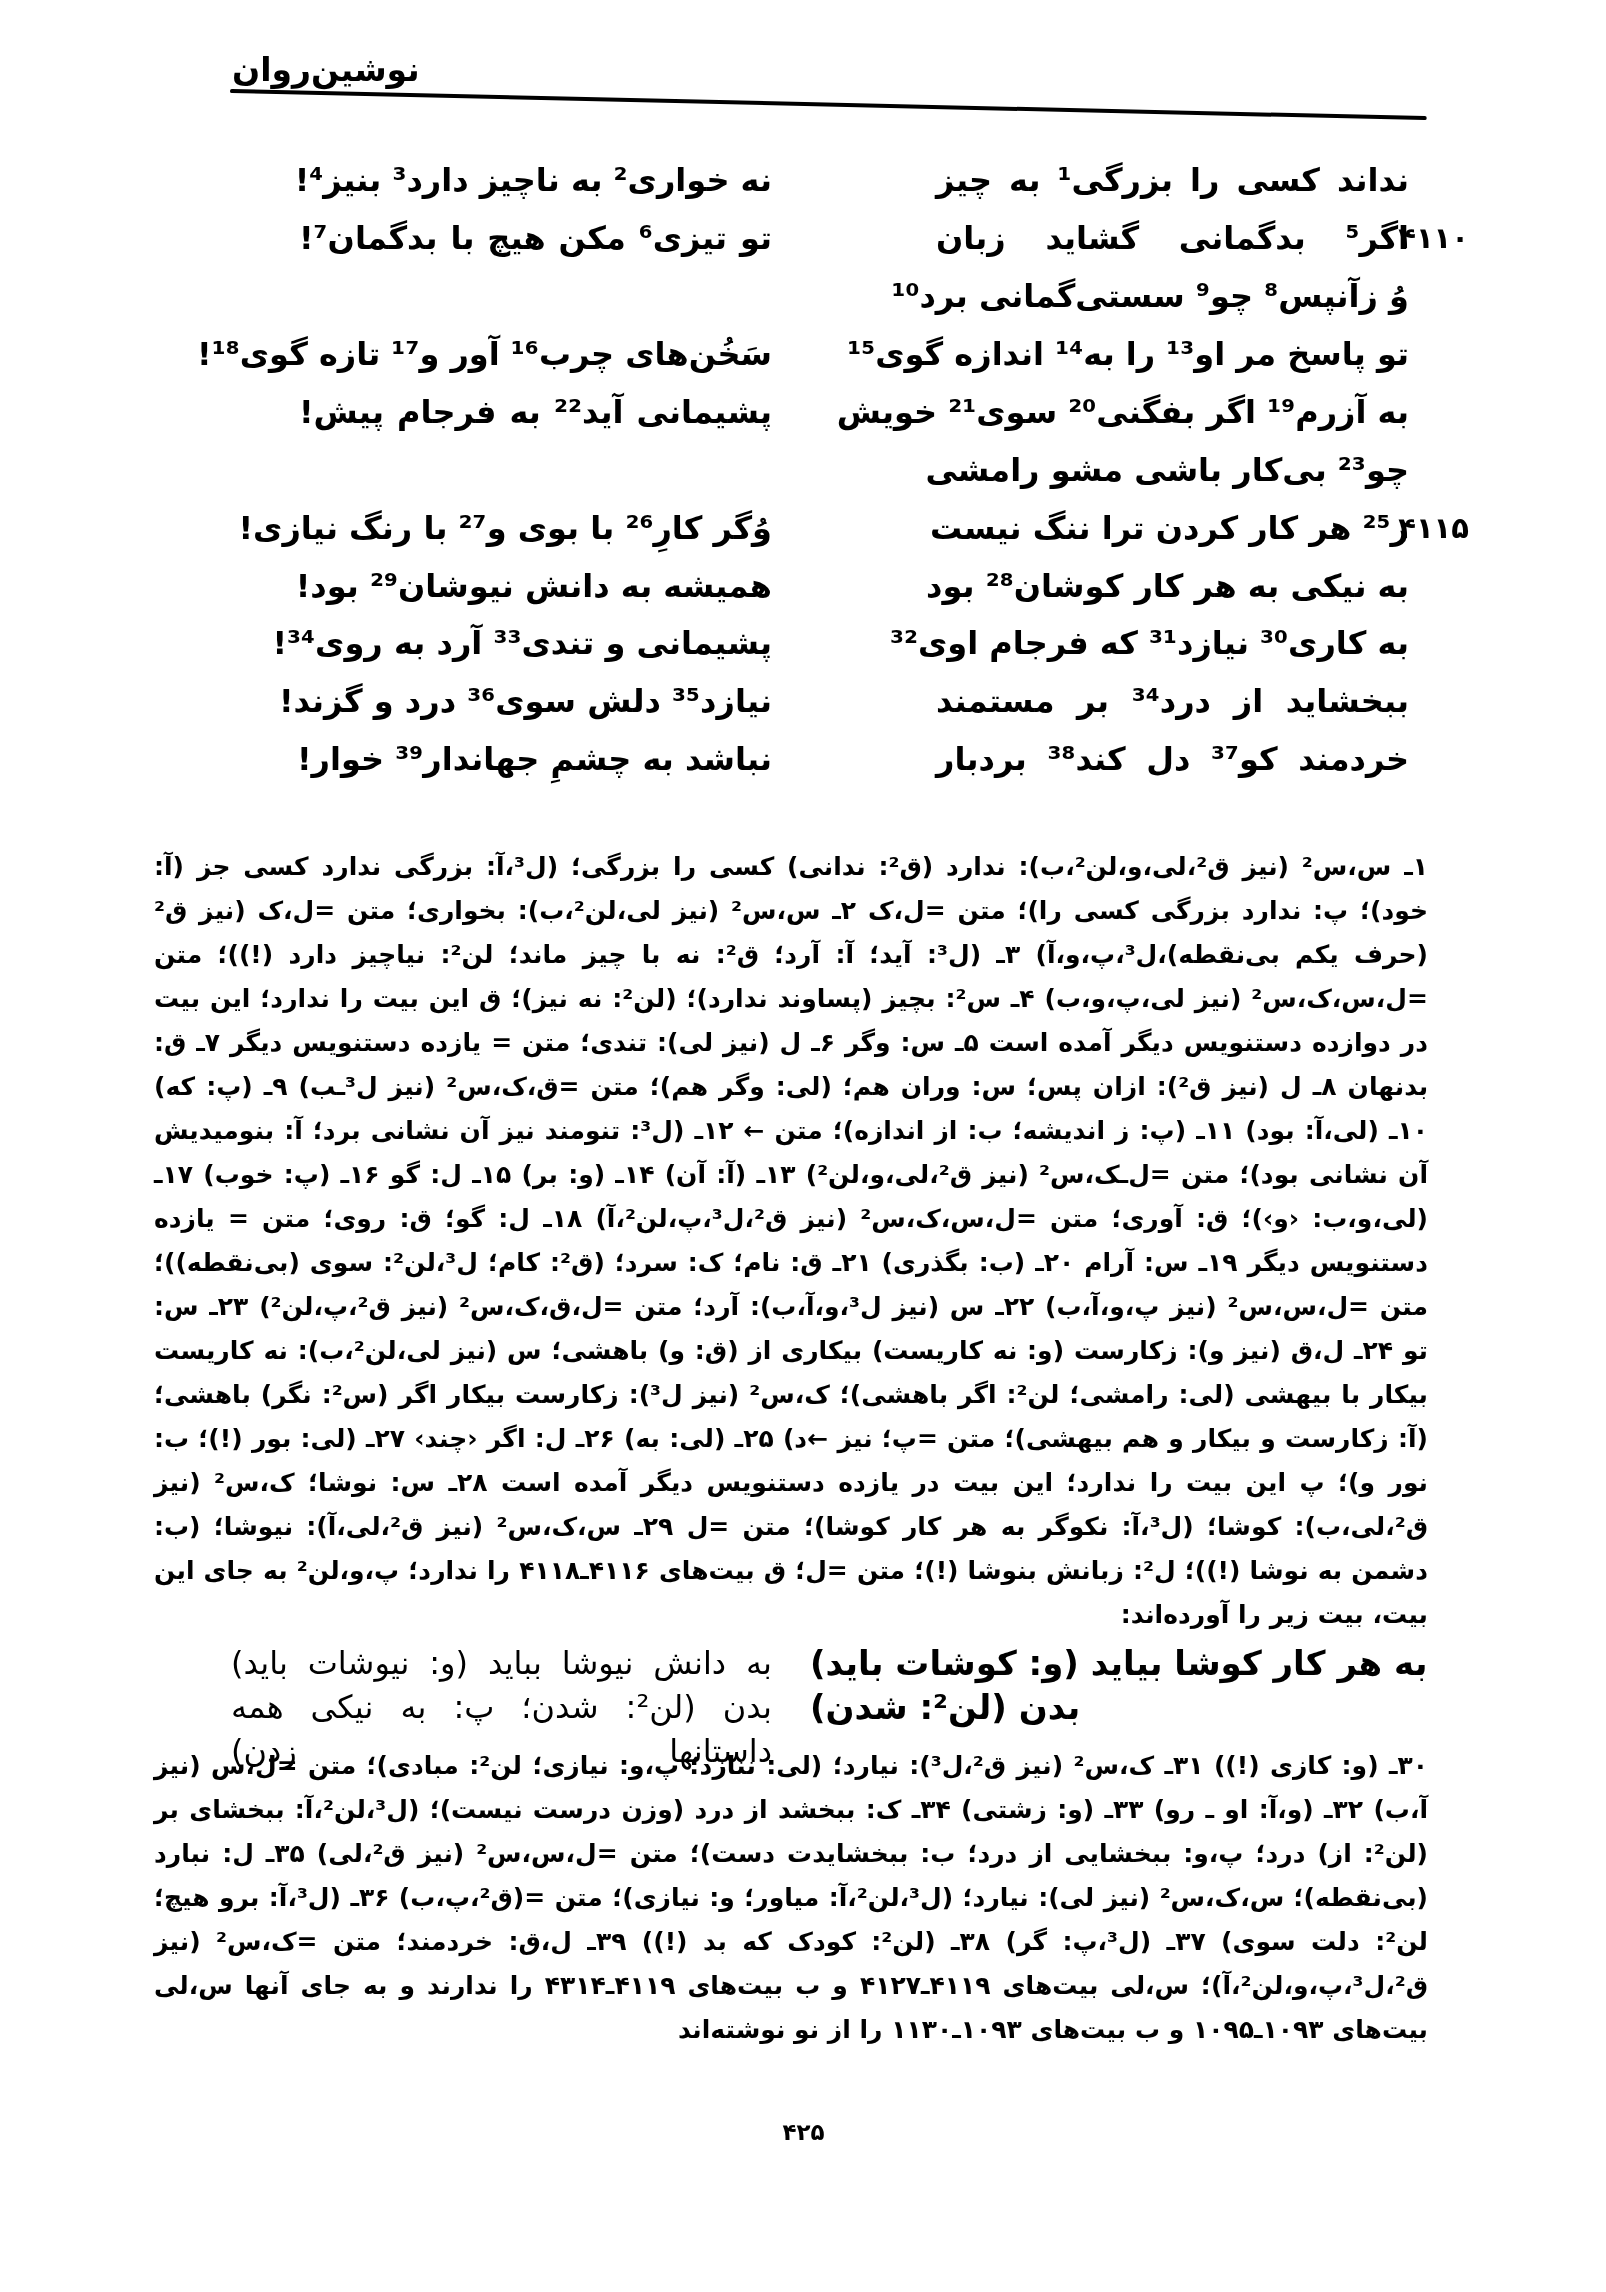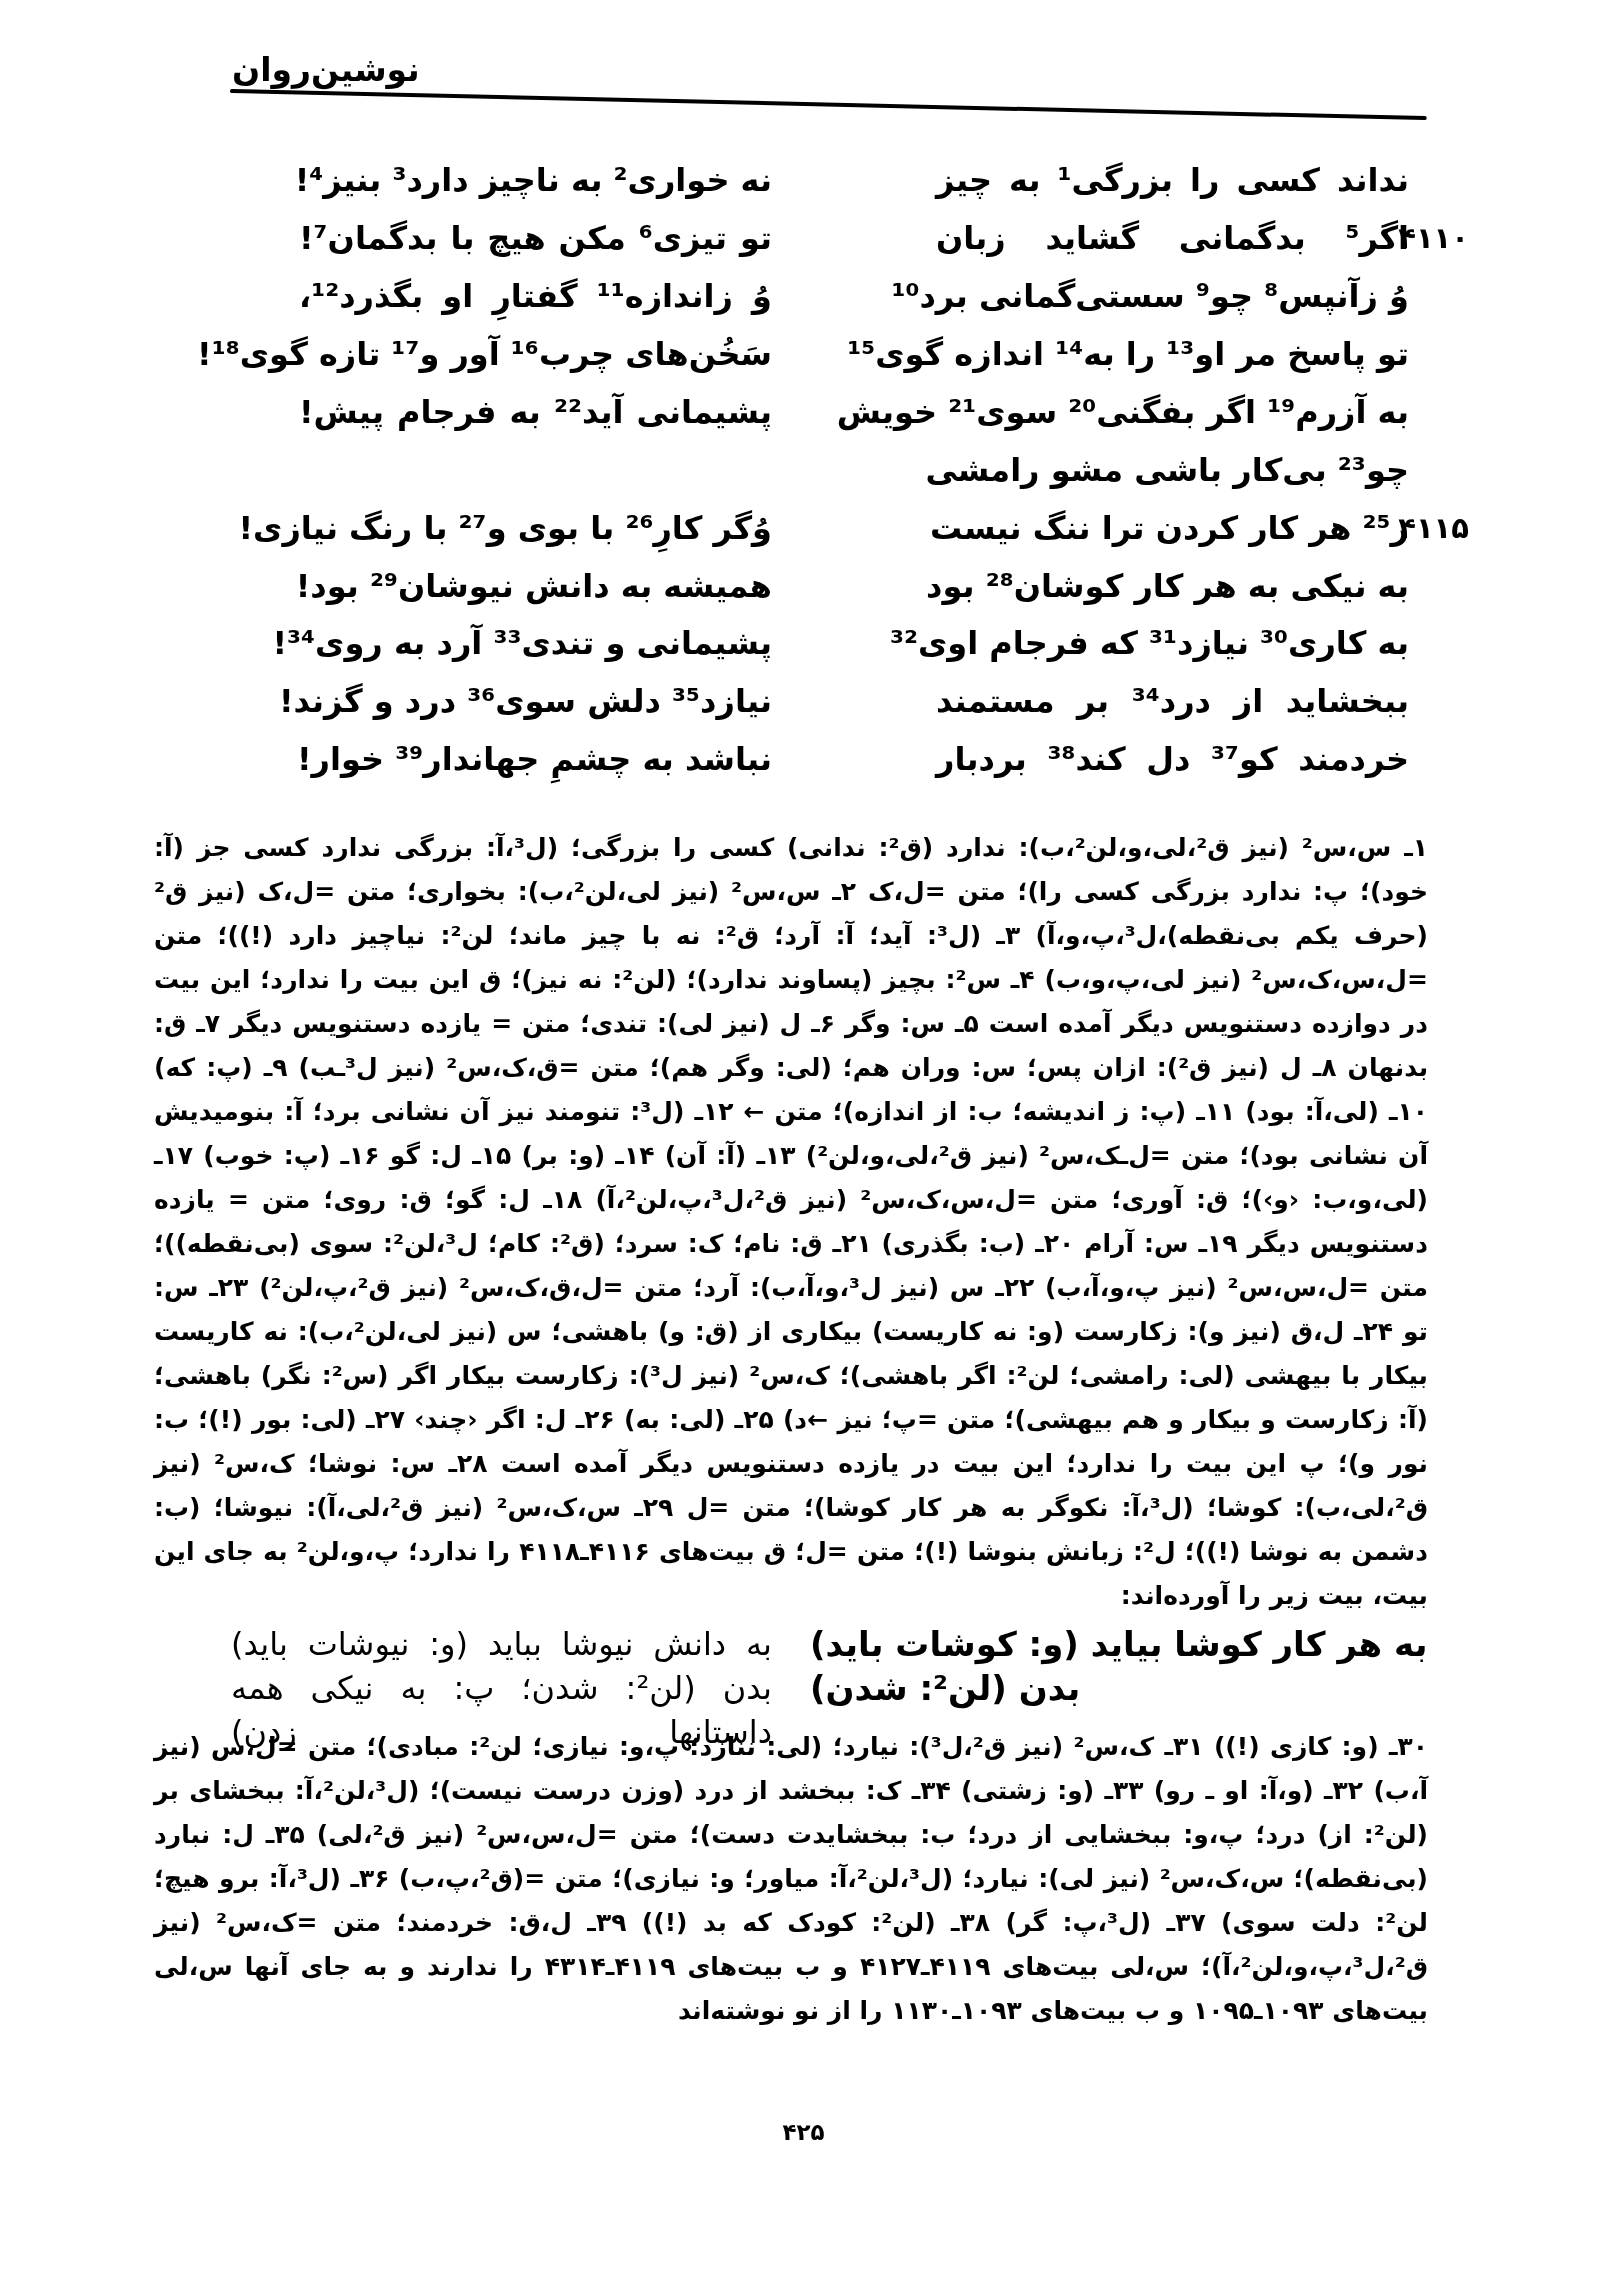--- a/index.html
+++ b/index.html
@@ -29,21 +29,21 @@
       font-size: 32px; font-weight: bold; white-space: nowrap;
       text-align: justify; text-align-last: justify; direction: rtl;
     }
     .hemi-right { right: 0; width: 473px; }
     .hemi-left { left: 0; width: 473px; }
     .beyt-num {
       position: absolute; right: -60px; top: 0; line-height: 52px;
       font-size: 29px; font-weight: bold; direction: rtl;
     }
     .notes {
-      position: absolute; left: 154px; top: 826px; width: 1274px;
+      position: absolute; left: 154px; top: 845px; width: 1274px;
       direction: rtl; font-size: 25px; font-weight: bold; line-height: 44px;
       text-align: justify;
     }
     .note-para { margin: 0; }
     .variant-beyt {
       position: relative; height: 93px; direction: rtl; margin: 3.9px 0 9.7px 0;
     }
     .variant-right {
       position: absolute; right: 0; top: 0; width: 618px; text-align: left;
       font-size: 34px; line-height: 44px;
@@ -72,21 +72,20 @@
       <div class="hemistich hemi-left">نه خواری² به ناچیز دارد³ بنیز⁴!</div>
     </div>
     <div class="beyt" style="top:58px">
       <span class="beyt-num">۴۱۱۰</span>
       <div class="hemistich hemi-right">اگر⁵ بدگمانی گشاید زبان</div>
       <div class="hemistich hemi-left">تو تیزی⁶ مکن هیچ با بدگمان⁷!</div>
     </div>
     <div class="beyt" style="top:116px">
       <span class="beyt-num"></span>
       <div class="hemistich hemi-right">وُ زآنپس⁸ چو⁹ سستی‌گمانی برد¹⁰</div>
-      <div class="hemistich hemi-left">وُ زاندازه¹¹ گفتارِ او بگذرد¹²،</div>
     </div>
     <div class="beyt" style="top:174px">
       <span class="beyt-num"></span>
       <div class="hemistich hemi-right">تو پاسخ مر او¹³ را به¹⁴ اندازه گوی¹⁵</div>
       <div class="hemistich hemi-left">سَخُن‌های چرب¹⁶ آور و¹⁷ تازه گوی¹⁸!</div>
     </div>
     <div class="beyt" style="top:232px">
       <span class="beyt-num"></span>
       <div class="hemistich hemi-right">به آزرم¹⁹ اگر بفگنی²⁰ سوی²¹ خویش</div>
       <div class="hemistich hemi-left">پشیمانی آید²² به فرجام پیش!</div>

